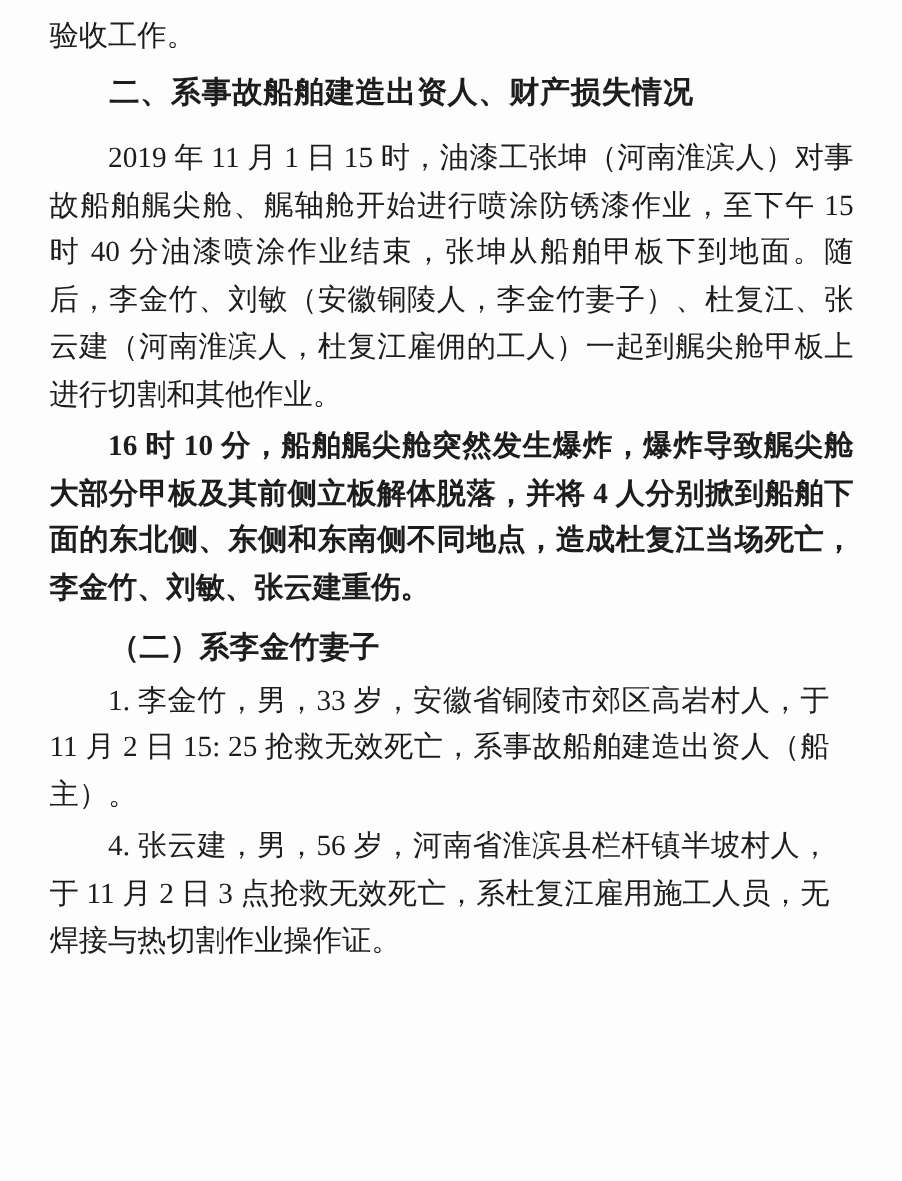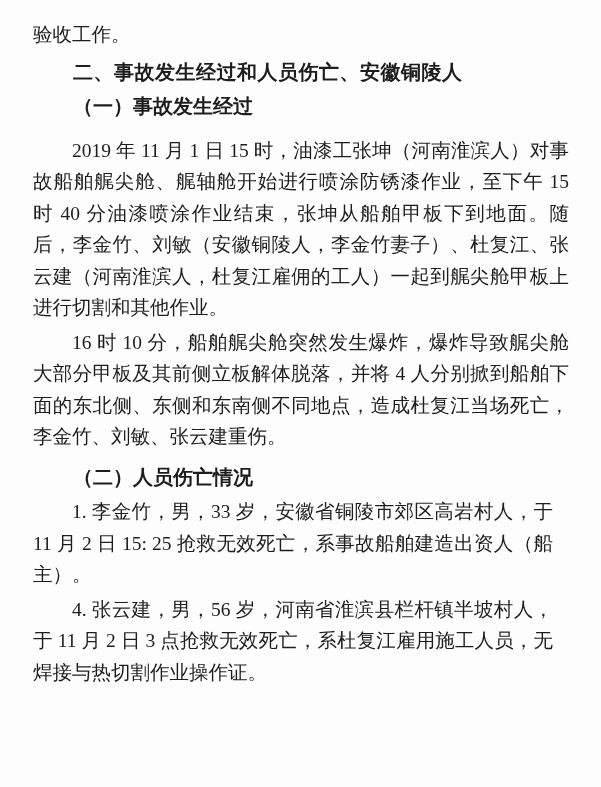--- a/index.html
+++ b/index.html
@@ -7,21 +7,21 @@
     padding: 0;
     background: #ffffff;
   }
   .page {
     position: relative;
     width: 601px;
     height: 787px;
     background: #fdfdfd;
     overflow: hidden;
     box-sizing: border-box;
-    padding: 19px 32px 0 33px;
+    padding: 9px 32px 0 33px;
     font-family: "Liberation Serif", "DejaVu Serif", serif;
     font-size: 19.5px;
     line-height: 31.5px;
     color: #1d1d1d;
   }
   .continuation {
     margin: 0;
     text-indent: 0;
   }
   .heading-main {
@@ -43,45 +43,45 @@
   }
   .body-para {
     margin: 12px 0 0 0;
     text-indent: 2em;
     text-align: justify;
     text-justify: inter-character;
     word-break: break-all;
   }
   .body-para + .body-para {
     margin-top: 3px;
+    font-weight: bold;
   }
   .casualty {
     margin: 3px 16px 0 0;
     text-indent: 2em;
     text-align: justify;
     text-justify: inter-character;
     word-break: break-all;
   }
 </style>
 </head>
 <body>
 
 <div class="page">
 
   <p class="continuation">验收工作。</p>
 
-  <h2 class="heading-main">二、事故发生经过和人员伤亡、安徽铜陵人</h2>
+  <h2 class="heading-main">二、系事故船舶建造出资人、财产损失情况</h2>
 
-  <h3 class="heading-sub">（一）事故发生经过</h3>
 
   <p class="body-para">2019 年 11 月 1 日 15 时，油漆工张坤（河南淮滨人）对事故船舶艉尖舱、艉轴舱开始进行喷涂防锈漆作业，至下午 15 时 40 分油漆喷涂作业结束，张坤从船舶甲板下到地面。随后，李金竹、刘敏（安徽铜陵人，李金竹妻子）、杜复江、张云建（河南淮滨人，杜复江雇佣的工人）一起到艉尖舱甲板上进行切割和其他作业。</p>
 
   <p class="body-para">16 时 10 分，船舶艉尖舱突然发生爆炸，爆炸导致艉尖舱大部分甲板及其前侧立板解体脱落，并将 4 人分别掀到船舶下面的东北侧、东侧和东南侧不同地点，造成杜复江当场死亡，李金竹、刘敏、张云建重伤。</p>
 
-  <h3 class="heading-sub second">（二）人员伤亡情况</h3>
+  <h3 class="heading-sub second">（二）系李金竹妻子</h3>
 
   <p class="casualty">1. 李金竹，男，33 岁，安徽省铜陵市郊区高岩村人，于 11 月 2 日 15: 25 抢救无效死亡，系事故船舶建造出资人（船主）。</p>
 
 
 
   <p class="casualty">4. 张云建，男，56 岁，河南省淮滨县栏杆镇半坡村人，于 11 月 2 日 3 点抢救无效死亡，系杜复江雇用施工人员，无焊接与热切割作业操作证。</p>
 
 </div>
 
 </body></html>

